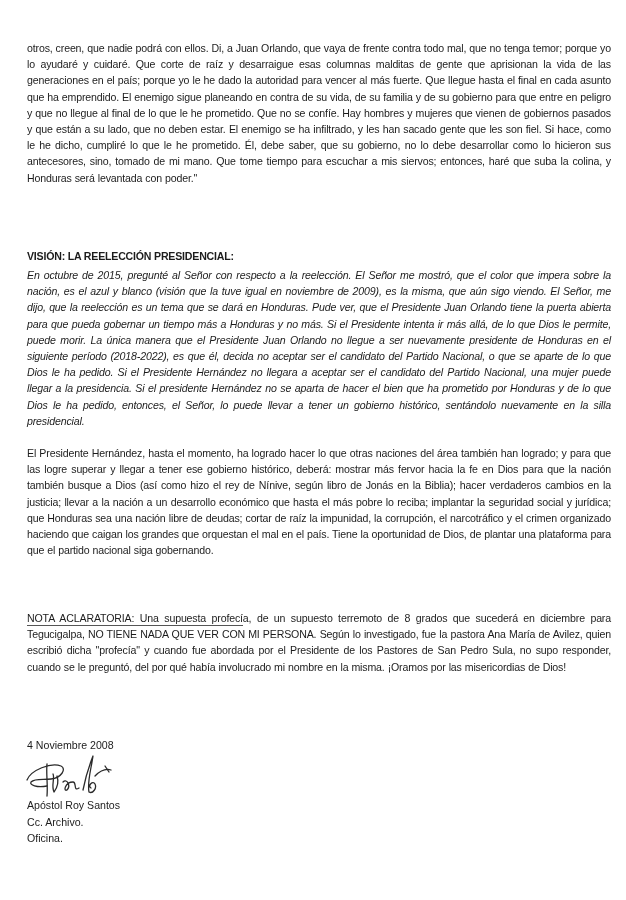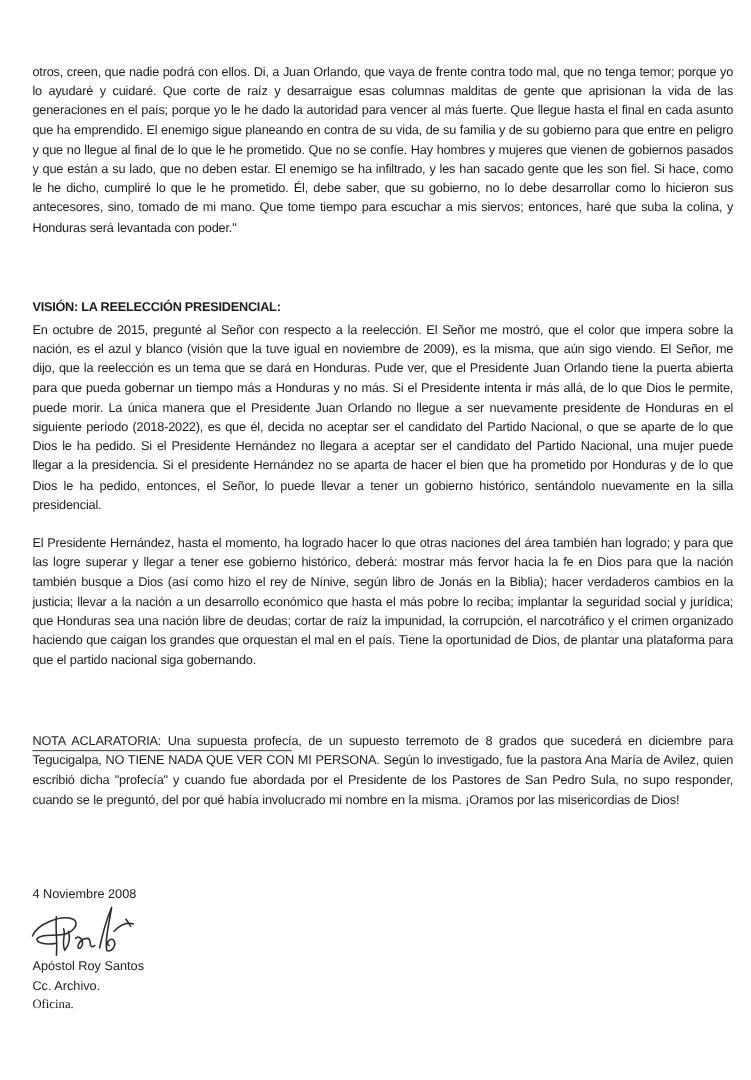--- a/index.html
+++ b/index.html
@@ -29,23 +29,23 @@
       letter-spacing: -0.15px;
       word-spacing: 0.2px;
     }
     .heading {
       font-size: 10.6px;
       line-height: 16px;
       font-weight: bold;
       margin: 0;
       letter-spacing: -0.2px;
     }
-    #p1 { position: absolute; top: 12px; }
+    #p1 { position: absolute; top: 0; }
     #heading { position: absolute; top: 195px; margin-top: 13px; }
-    #p2 { position: absolute; top: 227px; }
+    #p2 { position: absolute; top: 227px; font-style: italic; }
     #p3 { position: absolute; top: 405px; }
     #separator {
       position: absolute;
       top: 585px;
       left: 0;
       width: 216px;
       height: 0;
       border-top: 1px solid #555;
     }
     #p4 { position: absolute; top: 570px; }
@@ -58,21 +58,21 @@
     #date { top: 697px; }
     #signature {
       position: absolute;
       top: 712px;
       left: -6px;
       width: 100px;
       height: 52px;
     }
     #signer { top: 757px; text-align: center; }
     #cc { top: 774px; text-align: center; }
-    #office { top: 790px; font-family: Liberation Serif, serif; }
+    #office { top: 790px; }
   </style>
 </head>
 <body>
 
 <div class="page">
   <p id="p1" class="para">otros, creen, que nadie podrá con ellos. Di, a Juan Orlando, que vaya de frente contra todo mal, que no tenga temor; porque yo lo ayudaré y cuidaré.  Que corte de raíz y desarraigue esas columnas malditas de gente que aprisionan la vida de las generaciones en el país; porque yo le he dado la autoridad para vencer al más fuerte. Que llegue hasta el final en cada asunto que ha emprendido.  El enemigo sigue planeando en contra de su vida, de su familia y de su gobierno para que entre en peligro y que no llegue al final de lo que le he prometido. Que no se confíe. Hay hombres y mujeres que vienen de gobiernos pasados y que están a su lado, que no deben estar. El enemigo se ha infiltrado, y les han sacado gente que les son fiel.  Si hace, como le he dicho, cumpliré lo que le he prometido. Él, debe saber, que su gobierno, no lo debe desarrollar como lo hicieron sus antecesores, sino, tomado de mi mano. Que tome tiempo para escuchar a mis siervos; entonces, haré que suba la colina, y Honduras será levantada con poder."</p>
 
   <p id="heading" class="heading">VISIÓN: LA REELECCIÓN PRESIDENCIAL:</p>
 
   <p id="p2" class="para">En octubre de 2015, pregunté al Señor con respecto a la reelección. El Señor me mostró, que el color que impera sobre la nación, es el azul y blanco (visión que la tuve igual en noviembre de 2009), es la misma, que aún sigo viendo. El Señor, me dijo, que la reelección es un tema que se dará en Honduras. Pude ver, que el Presidente Juan Orlando tiene la puerta abierta para que pueda gobernar un tiempo más a Honduras y no más. Si el Presidente intenta ir más allá, de lo que Dios le permite, puede morir. La única manera que el Presidente Juan Orlando no llegue a ser nuevamente presidente de Honduras en el siguiente período (2018-2022), es que él, decida no aceptar ser el candidato del Partido Nacional, o que se aparte de lo que Dios le ha pedido. Si el Presidente Hernández no llegara a aceptar ser el candidato del Partido Nacional, una mujer puede llegar a la presidencia. Si el presidente Hernández no se aparta de hacer el bien que ha prometido por Honduras y de lo que Dios le ha pedido, entonces, el Señor, lo puede llevar a tener un gobierno histórico, sentándolo nuevamente en la silla presidencial.</p>

